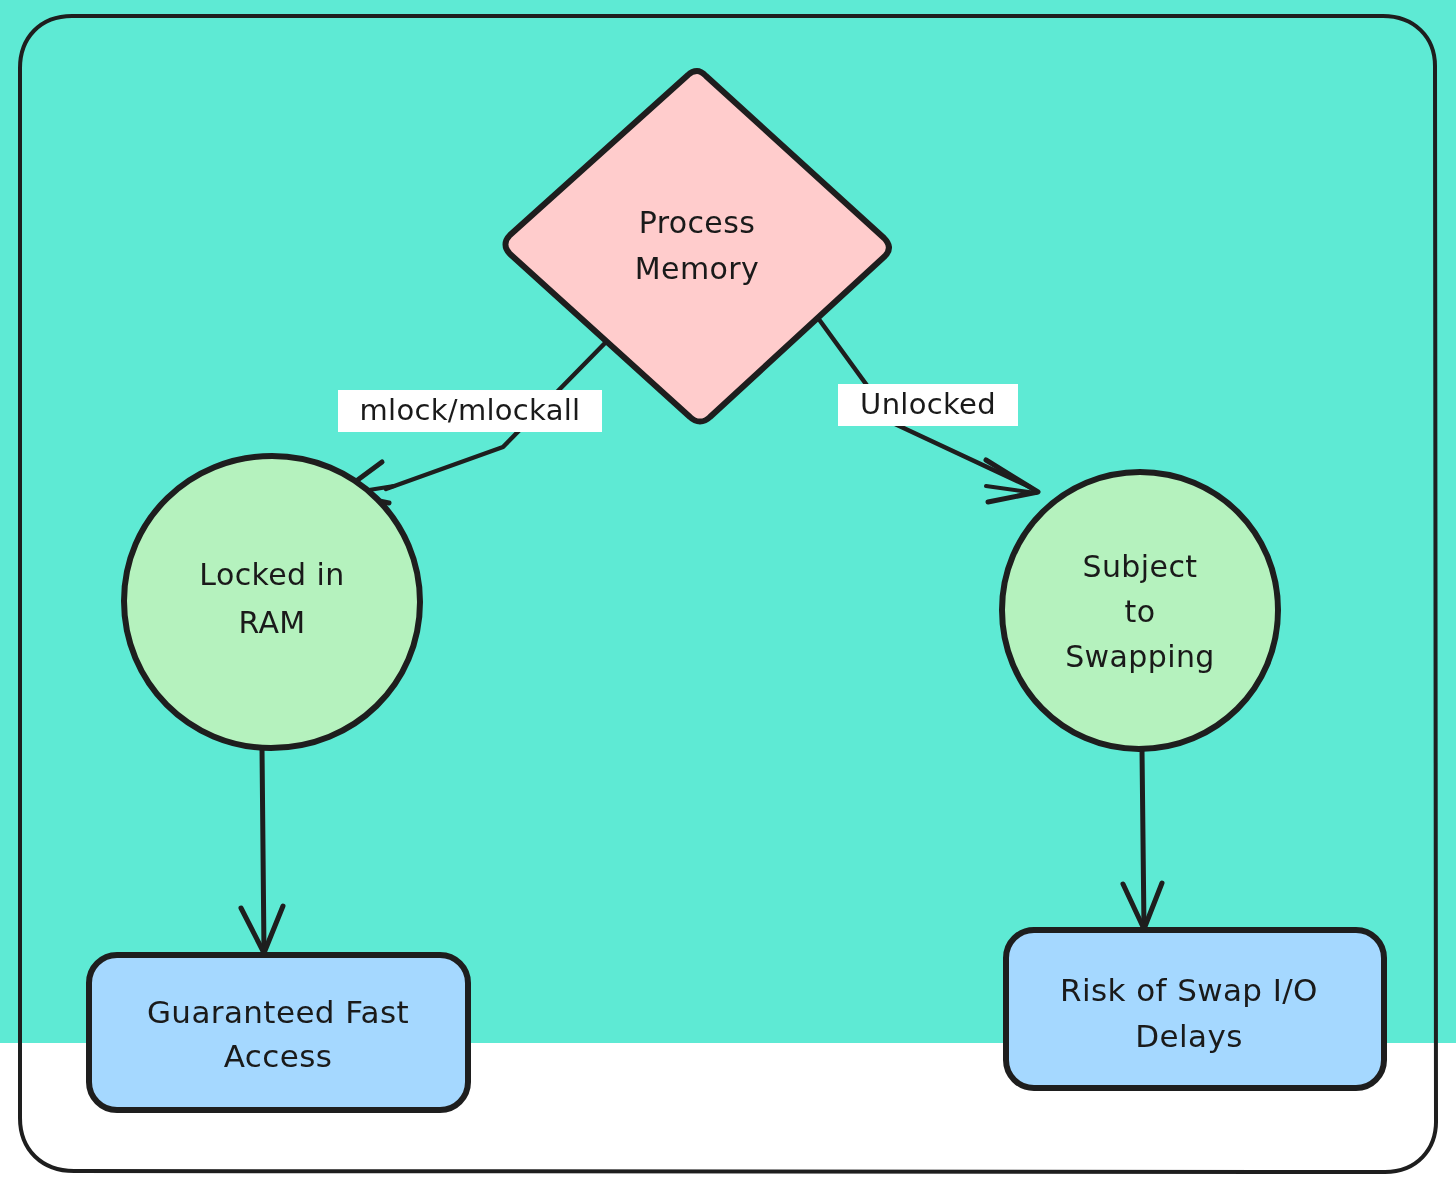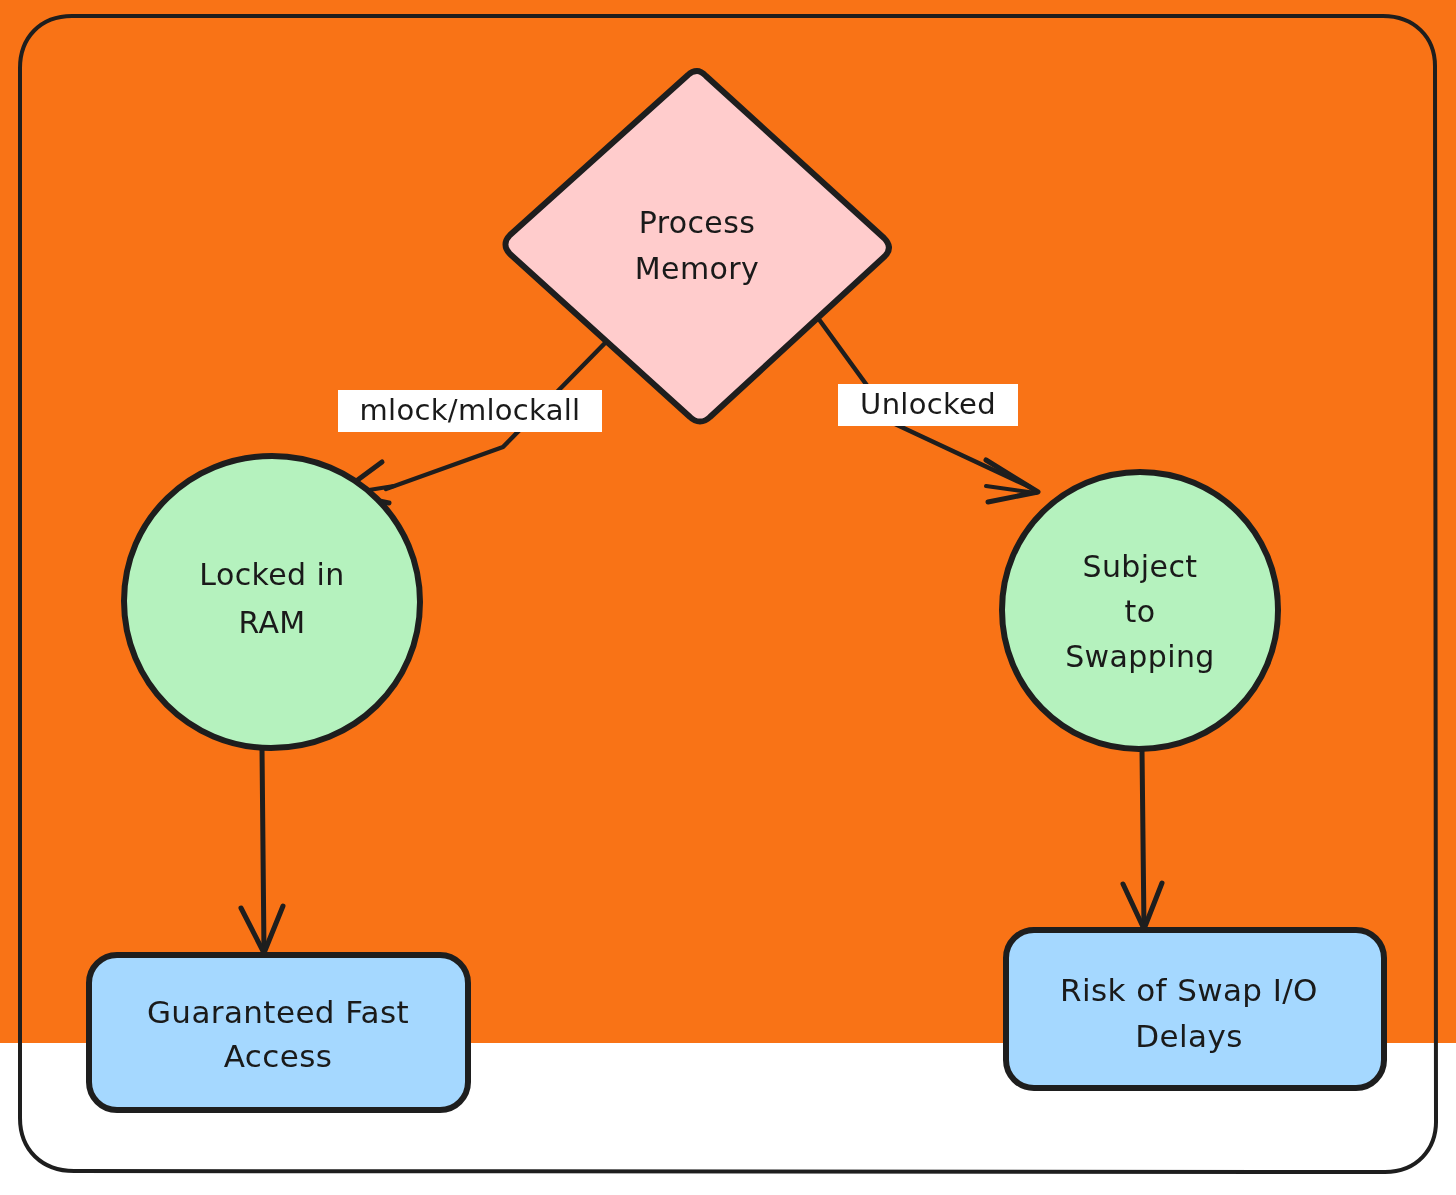--- a/index.html
+++ b/index.html
@@ -10,21 +10,21 @@
   body {
     width: 1456px;
     height: 1195px;
     font-family: "DejaVu Sans", sans-serif;
     overflow: hidden;
   }
   #canvas {
     position: relative;
     width: 1456px;
     height: 1043px;
-    background: #f97316;
+    background: #5eead4;
   }
   svg#diagram {
     position: absolute;
     top: 0;
     left: 0;
     width: 1456px;
     height: 1195px;
     display: block;
   }
   .node-label {

